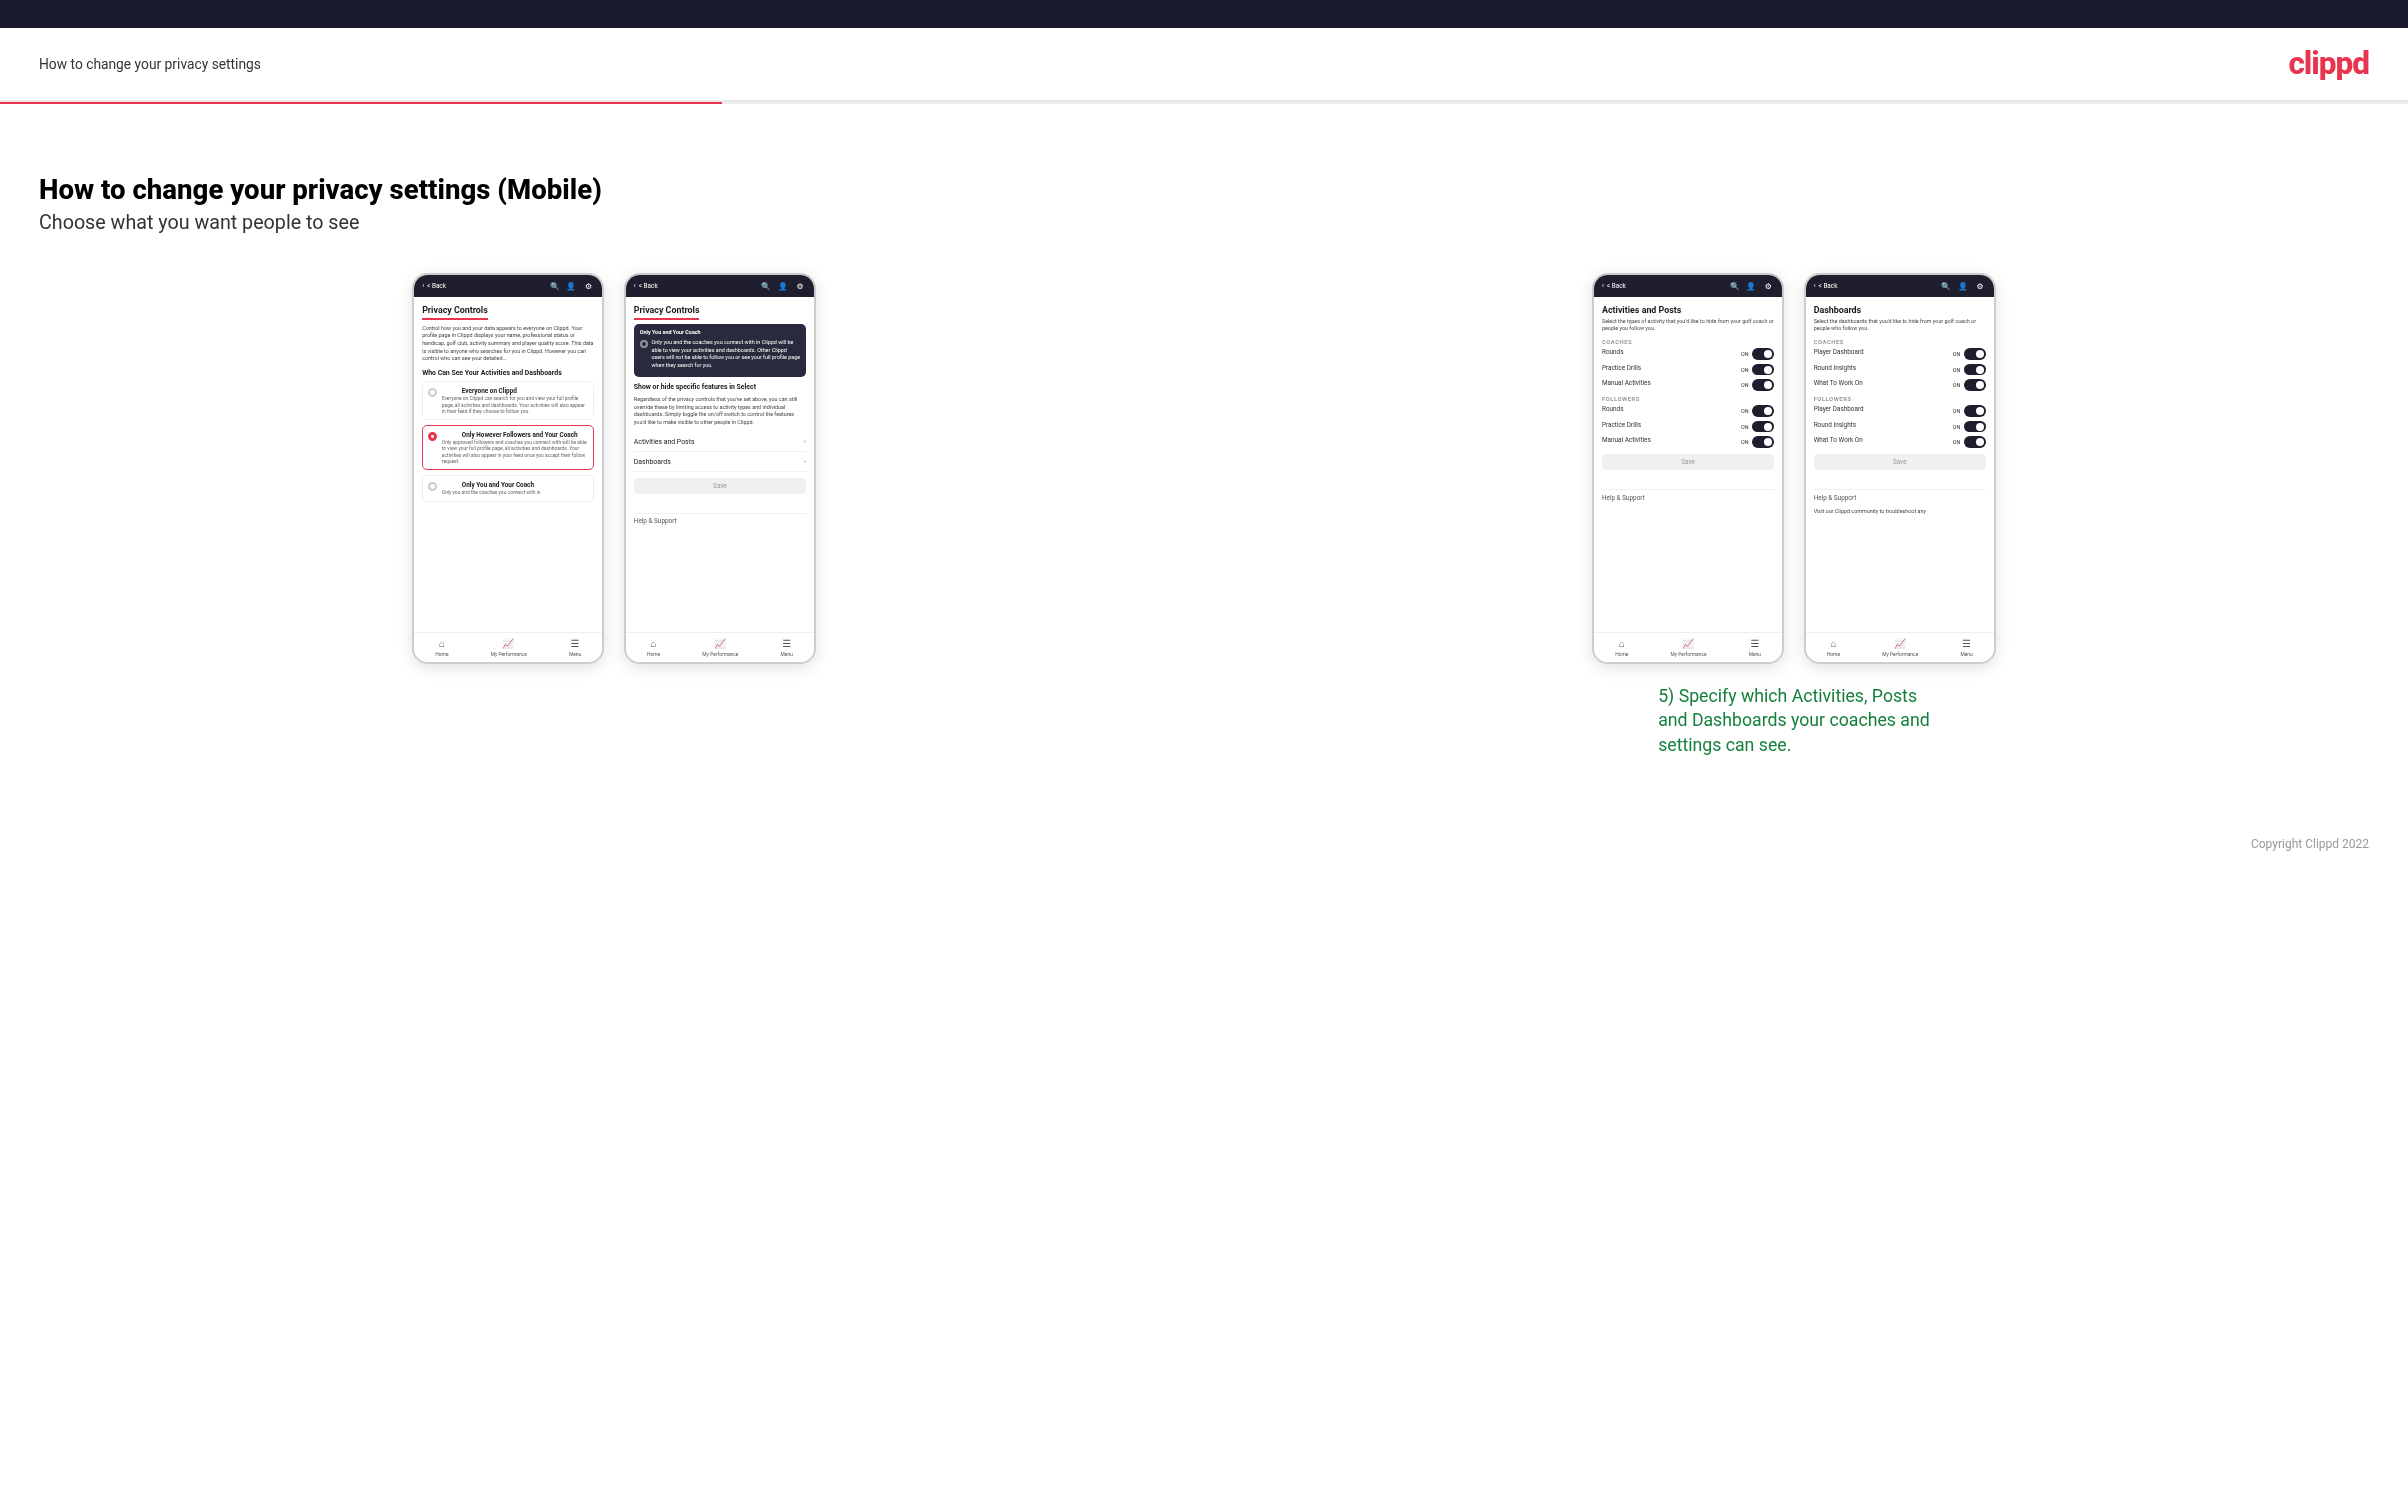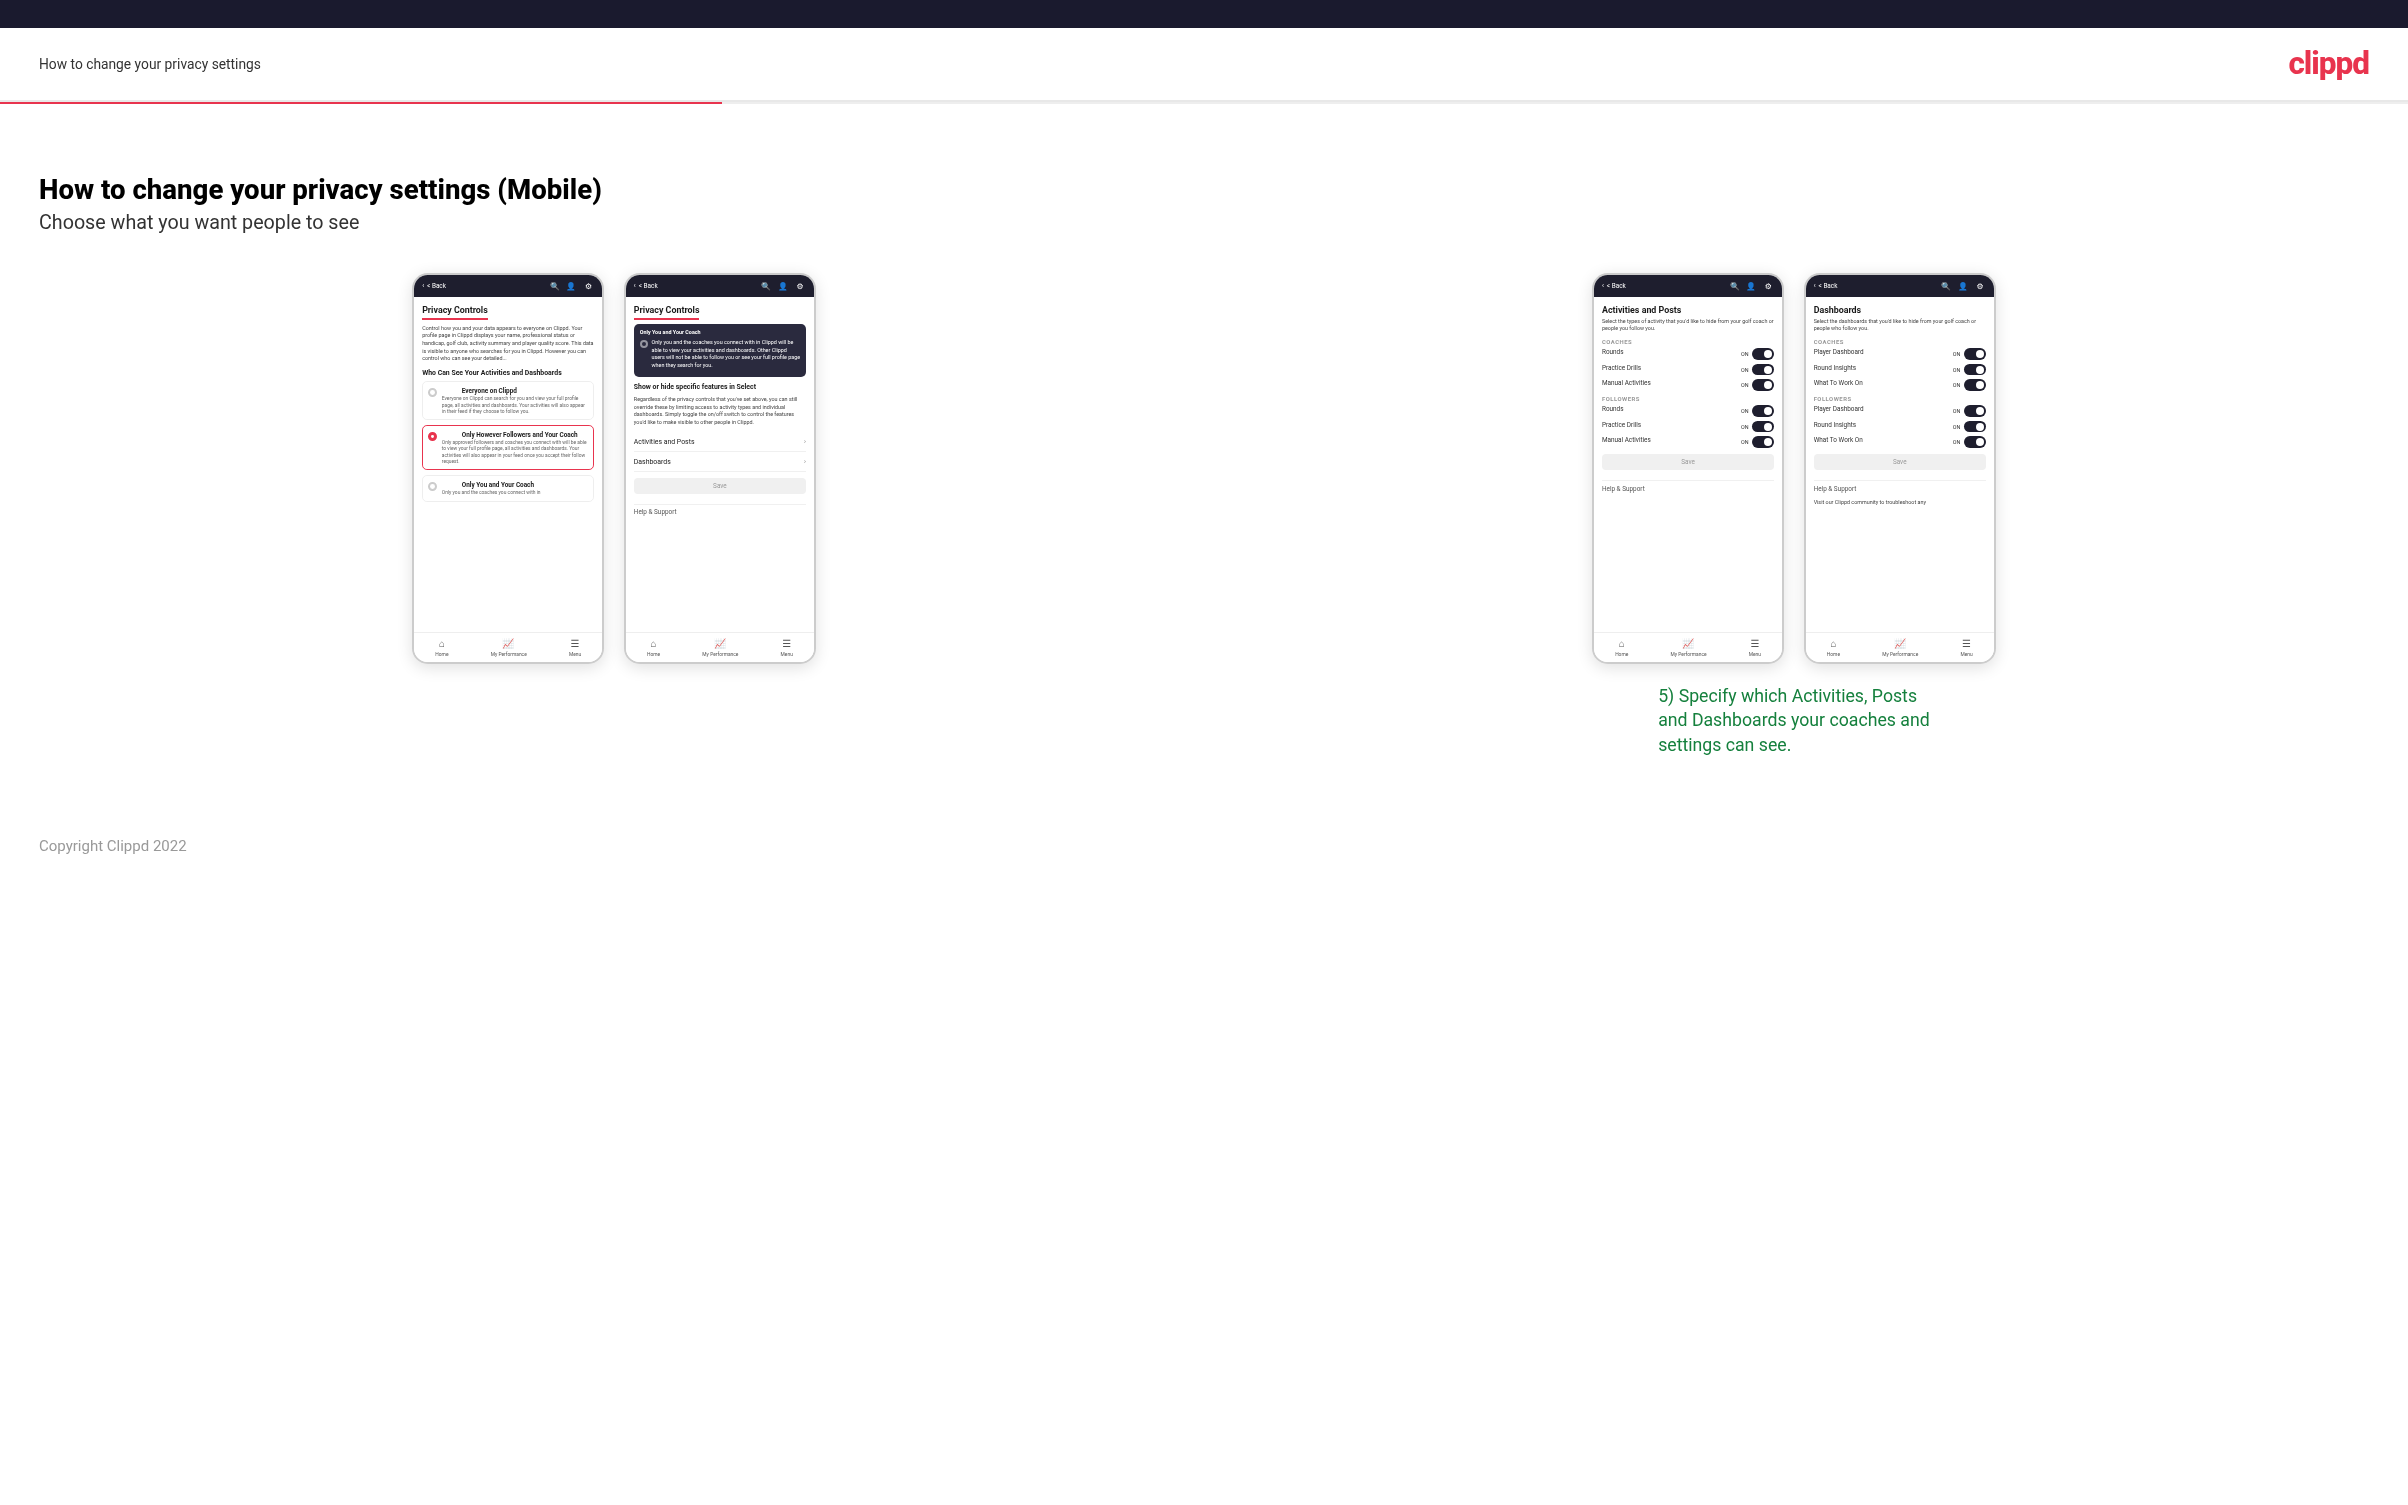--- a/index.html
+++ b/index.html
@@ -235,21 +235,21 @@
     .phone-save-btn {
       width: 100%;
       padding: 3.9px;
       background: #f0f0f0;
       border: none;
       border-radius: 3.9px;
       font-size: 6.4px;
       color: #999;
       text-align: center;
       margin-top: 5.9px;
-      margin-bottom: 10px;
+      margin-bottom: 19px;
     }
 
     
     .help-row {
       display: flex;
       align-items: center;
       justify-content: space-between;
       padding: 3.9px 0;
       font-size: 6.4px;
       color: #555;
@@ -330,22 +330,23 @@
       color: #15803d;
       text-align: left;
       margin-top: 19.7px;
       line-height: 1.4;
       max-width: 414px;
     }
 
     
     .footer {
       padding: 19.7px 39px;
-      font-size: 15px;
+      font-size: 12px;
       color: #999;
+      text-align: right;
     }
 
     
     .header-divider {
       height: 2px;
       background: linear-gradient(to right, #e8344e 30%, #eee 30%);
       margin: 0 0 29.6px 0;
     }
   </style>
 </head>

